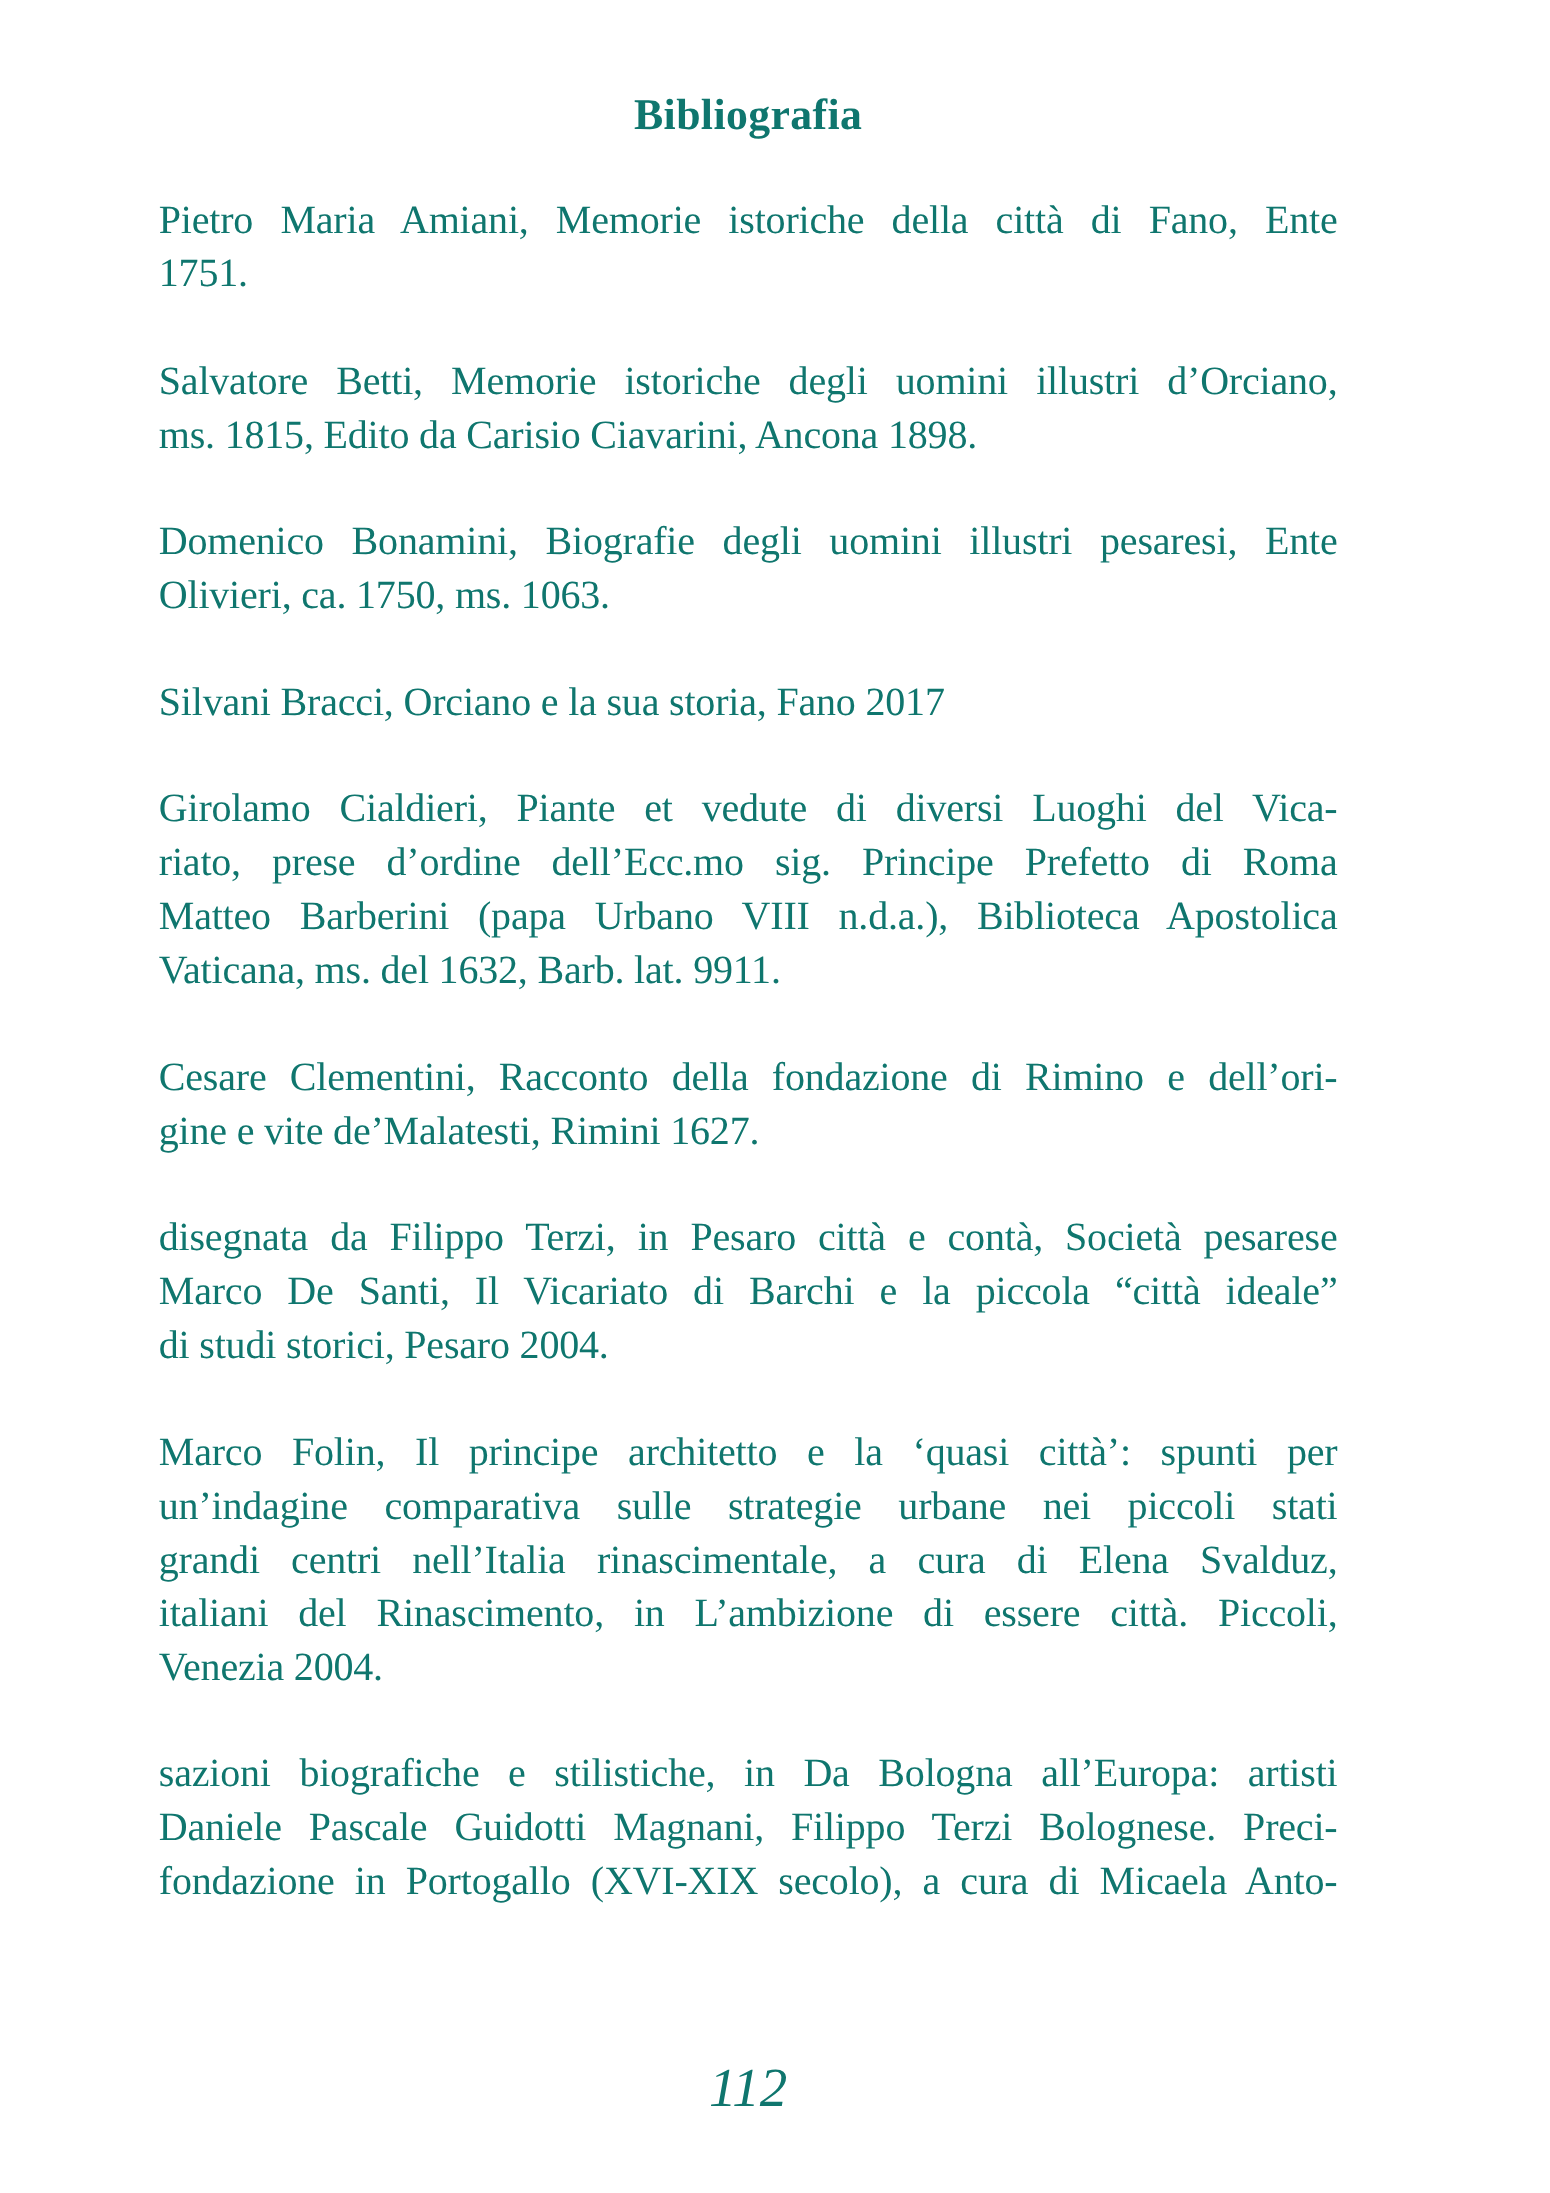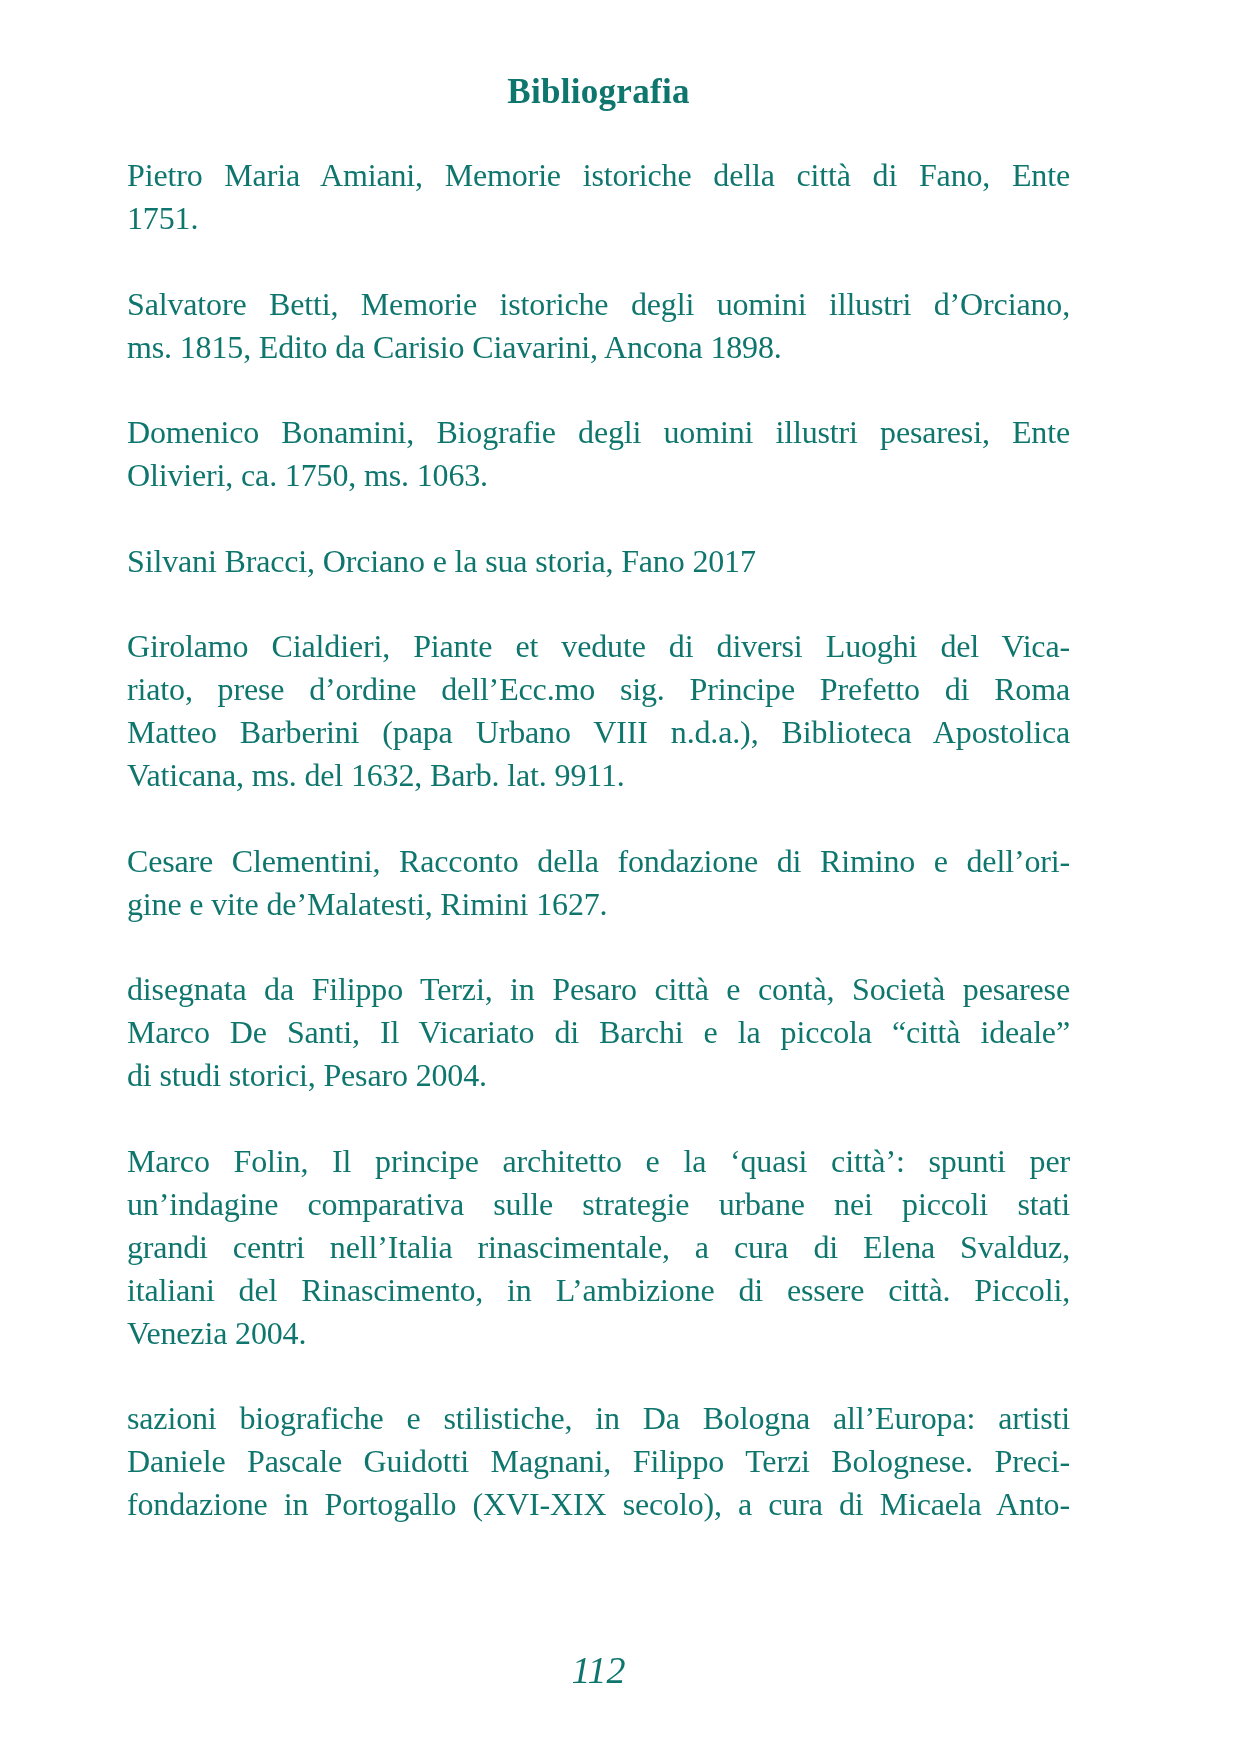--- a/index.html
+++ b/index.html
@@ -48,21 +48,21 @@
   .rm {
     font-style: normal;
   }
   .pageno {
     position: absolute;
     left: 127px;
     width: 943px;
     top: 1649px;
     text-align: center;
     font-style: italic;
-    font-size: 38px;
+    font-size: 44px;
     line-height: 43px;
   }
 </style>
 </head>
 <body>
 
 <div class="page">
   <h1 class="title">Bibliografia</h1>
   <div class="entries" id="entries">
       <div class="entry">

